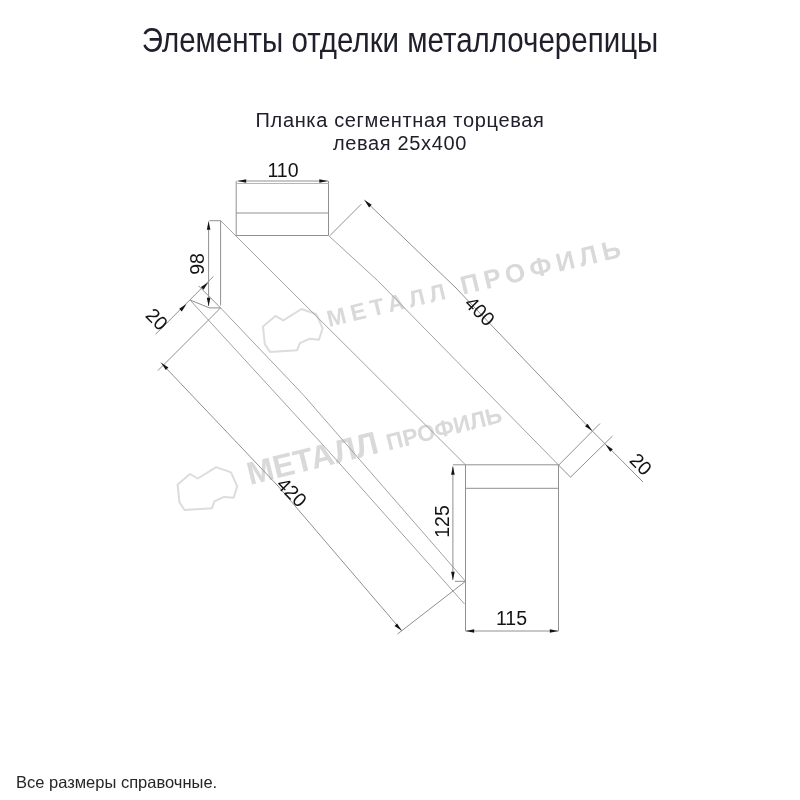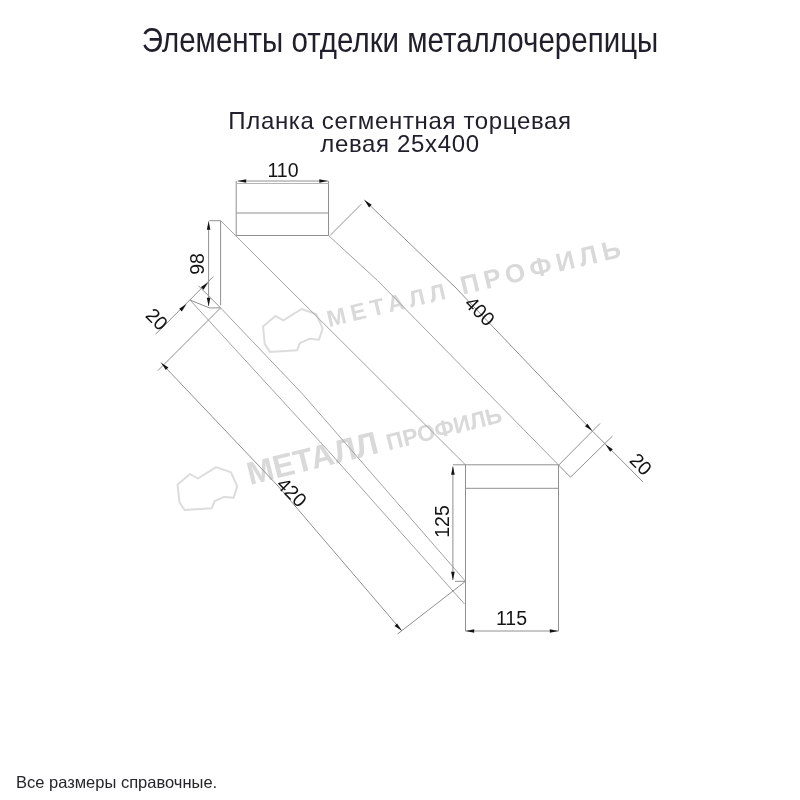--- a/index.html
+++ b/index.html
@@ -1,20 +1,20 @@
 <!DOCTYPE html>
 <html><head>
 <meta charset="utf-8">
 <style>
   html,body{margin:0;padding:0;background:#ffffff;width:800px;height:800px;overflow:hidden;}
   body{font-family:"Liberation Sans", sans-serif;position:relative;}
   .title{position:absolute;left:0;top:20px;width:800px;text-align:center;
          font-size:35px;color:#20202c;transform:scaleX(0.843);transform-origin:400px 0;}
   .subtitle{position:absolute;left:0;top:109px;width:800px;text-align:center;
-         font-size:24px;color:#20202c;line-height:23px;letter-spacing:0.65px;}
+         font-size:20px;color:#20202c;line-height:23px;letter-spacing:0.65px;}
   .footer{position:absolute;left:16px;top:739px;font-size:16.5px;color:#26262a;line-height:23.5px;margin-top:32px;}
   svg{position:absolute;left:0;top:0;}
   .ln{stroke:#909090;stroke-width:1;fill:none;}
   .lnl{stroke:#b5b5b5;stroke-width:1;fill:none;}
   .lnd{stroke:#a2a2a2;stroke-width:1;fill:none;}
   .dim{font-family:"Liberation Sans", sans-serif;font-size:19.5px;fill:#141414;
        text-anchor:middle;dominant-baseline:central;}
   .wm{font-family:"Liberation Sans", sans-serif;font-weight:bold;fill:#d9d9d9;}
   .cloud{stroke:#dcdcdc;stroke-width:2;fill:none;stroke-linejoin:round;}
 </style>

